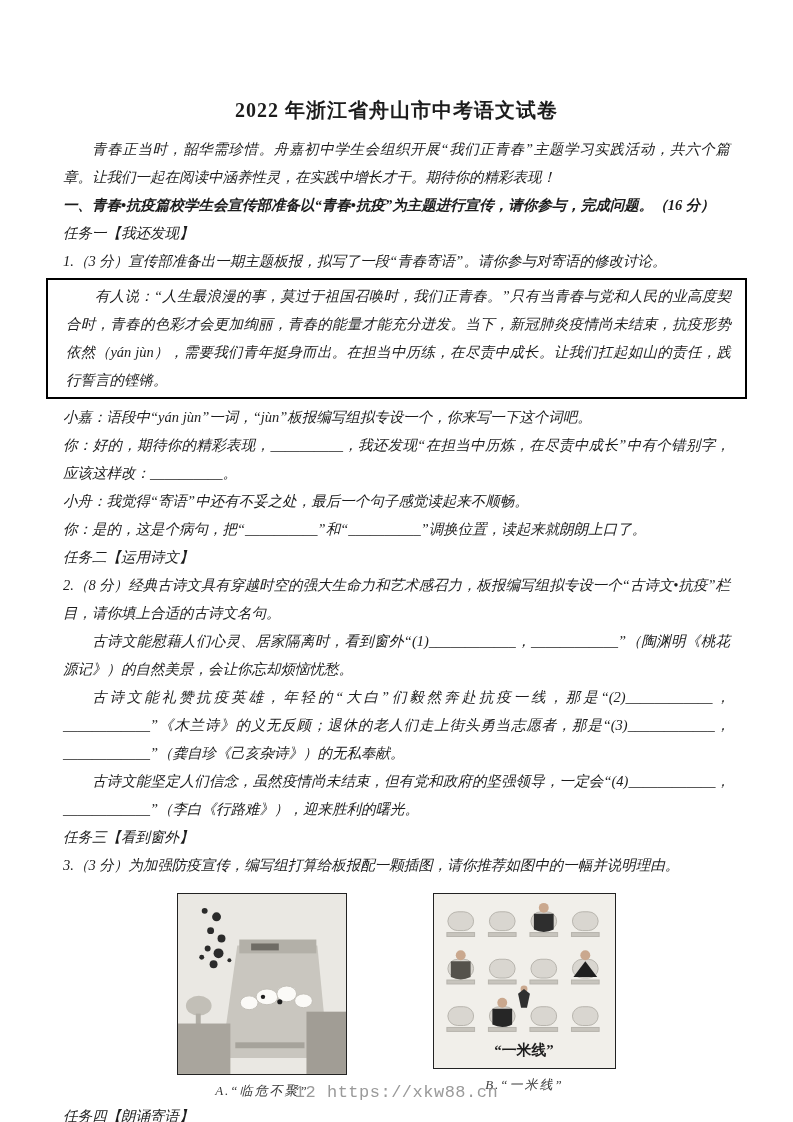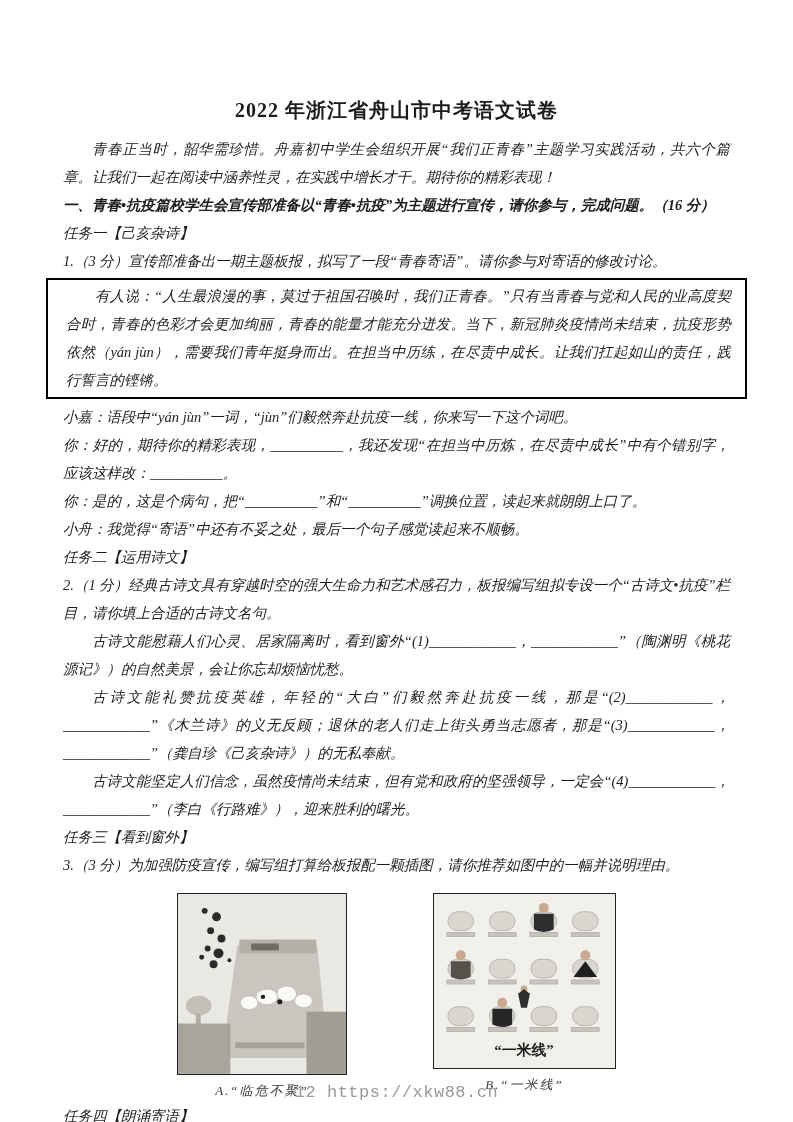--- a/index.html
+++ b/index.html
@@ -44,34 +44,34 @@
 <body>
 
 <div class="page">
 
   <h1 class="title">2022 年浙江省舟山市中考语文试卷</h1>
 
   <p class="kai indent">青春正当时，韶华需珍惜。舟嘉初中学生会组织开展“我们正青春”主题学习实践活动，共六个篇章。让我们一起在阅读中涵养性灵，在实践中增长才干。期待你的精彩表现！</p>
 
   <p class="bold">一、青春•抗疫篇校学生会宣传部准备以“青春•抗疫”为主题进行宣传，请你参与，完成问题。（16 分）</p>
 
-  <p>任务一【己亥杂诗】</p>
+  <p>任务一【我还发现】</p>
   <p>1.（3 分）宣传部准备出一期主题板报，拟写了一段“青春寄语”。请你参与对寄语的修改讨论。</p>
 
   <div class="passage-box">
     <p class="kai indent">有人说：“人生最浪漫的事，莫过于祖国召唤时，我们正青春。”只有当青春与党和人民的业高度契合时，青春的色彩才会更加绚丽，青春的能量才能充分迸发。当下，新冠肺炎疫情尚未结束，抗疫形势依然（yán jùn），需要我们青年挺身而出。在担当中历练，在尽责中成长。让我们扛起如山的责任，践行誓言的铿锵。</p>
   </div>
 
-  <p>小嘉：语段中“yán jùn”一词，“jùn”们毅然奔赴抗疫一线，你来写一下这个词吧。</p>
+  <p>小嘉：语段中“yán jùn”一词，“jùn”板报编写组拟专设一个，你来写一下这个词吧。</p>
   <p>你：好的，期待你的精彩表现，__________，我还发现“在担当中历炼，在尽责中成长”中有个错别字，应该这样改：__________。</p>
+  <p>小舟：我觉得“寄语”中还有不妥之处，最后一个句子感觉读起来不顺畅。</p>
   <p>你：是的，这是个病句，把“__________”和“__________”调换位置，读起来就朗朗上口了。</p>
-  <p>小舟：我觉得“寄语”中还有不妥之处，最后一个句子感觉读起来不顺畅。</p>
 
   <p>任务二【运用诗文】</p>
-  <p>2.（1 分）经典古诗文具有穿越时空的强大生命力和艺术感召力，板报编写组拟专设一个“古诗文•抗疫”栏目，请你填上合适的古诗文名句。</p>
+  <p>2.（8 分）经典古诗文具有穿越时空的强大生命力和艺术感召力，板报编写组拟专设一个“古诗文•抗疫”栏目，请你填上合适的古诗文名句。</p>
   <p class="indent">古诗文能慰藉人们心灵、居家隔离时，看到窗外“(1)____________，____________”（陶渊明《桃花源记》）的自然美景，会让你忘却烦恼忧愁。</p>
   <p class="indent">古诗文能礼赞抗疫英雄，年轻的“大白”们毅然奔赴抗疫一线，那是“(2)____________，____________”《木兰诗》的义无反顾；退休的老人们走上街头勇当志愿者，那是“(3)____________，____________”（龚自珍《己亥杂诗》）的无私奉献。</p>
   <p class="indent">古诗文能坚定人们信念，虽然疫情尚未结束，但有党和政府的坚强领导，一定会“(4)____________，____________”（李白《行路难》），迎来胜利的曙光。</p>
 
   <p>任务三【看到窗外】</p>
   <p>3.（3 分）为加强防疫宣传，编写组打算给板报配一颗插图，请你推荐如图中的一幅并说明理由。</p>
 
   <div class="figures">
     <figure>
       <svg class="frame" width="170" height="182" viewBox="0 0 170 182" xmlns="http://www.w3.org/2000/svg">

